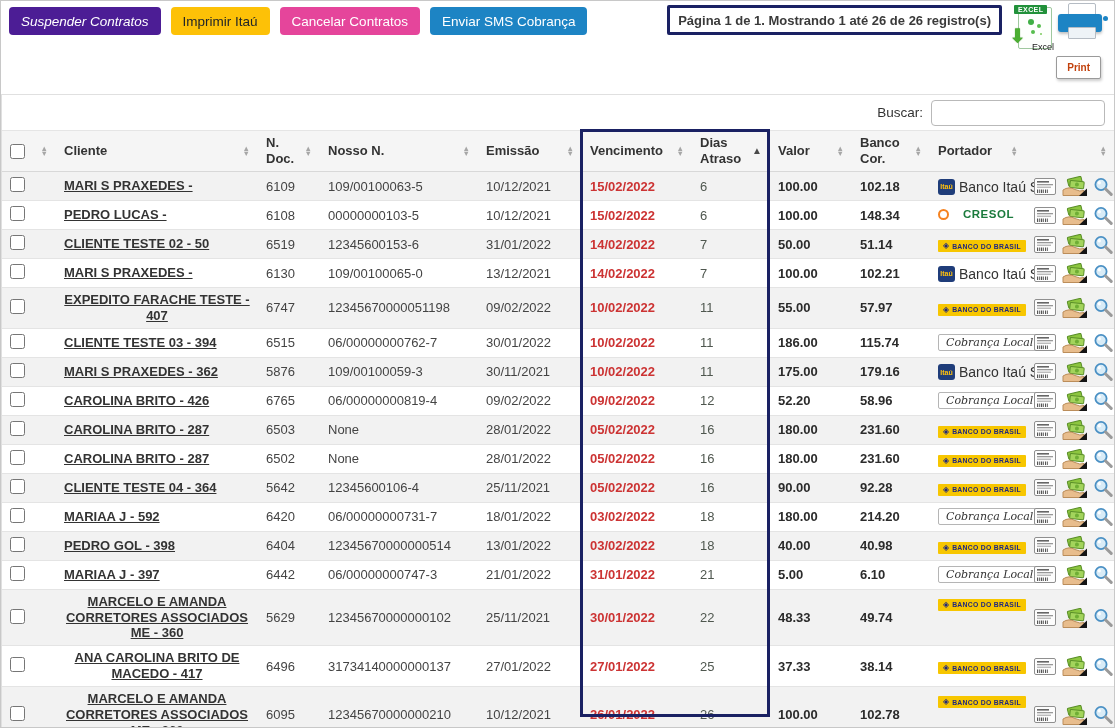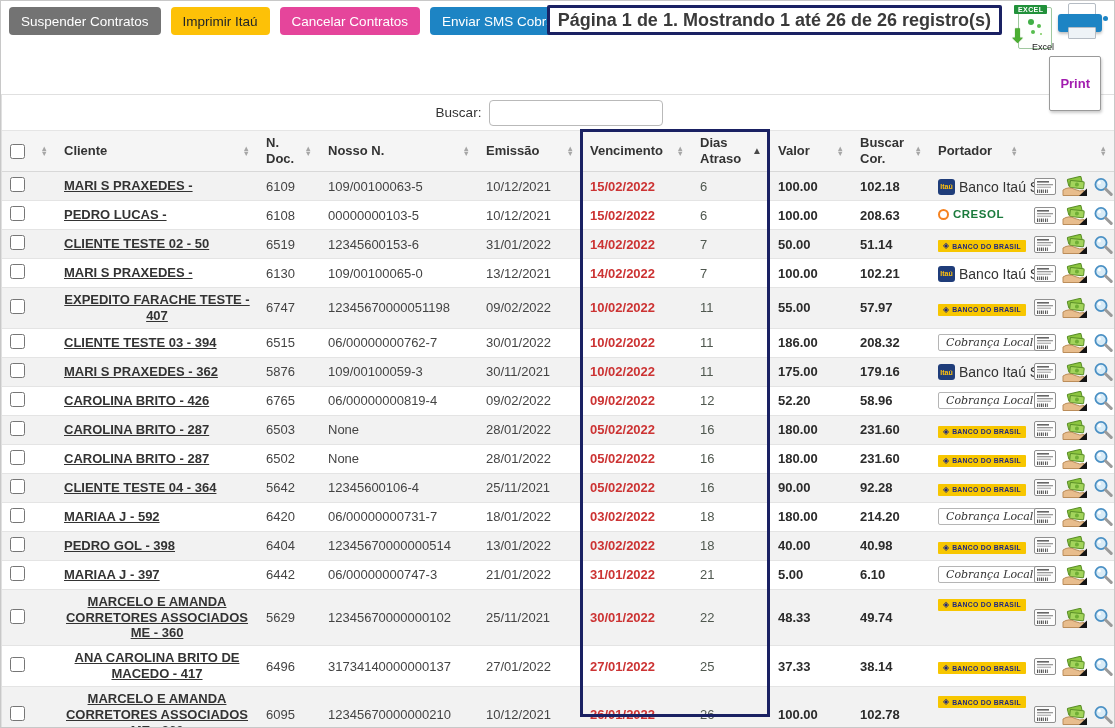--- a/index.html
+++ b/index.html
@@ -10,21 +10,21 @@
   }
   
   .toolbar{position:absolute;top:6px;left:8px;display:flex;gap:10px;z-index:2;}
   .tb-btn{
     height:28px;padding:0 12px;border:none;border-radius:4px;
     font-family:inherit;font-size:13.5px;cursor:pointer;white-space:nowrap;
   }
   .pagebox{
     position:absolute;top:4px;right:112px;height:24px;padding:0 8px;
     border:3px solid #1a2163;border-radius:2px;background:#fff;
-    display:flex;align-items:center;font-weight:bold;font-size:18px;color:#3a3a3a;
+    display:flex;align-items:center;font-weight:bold;font-size:13px;color:#3a3a3a;
     white-space:nowrap;z-index:2;
   }
   
   .excel-icon{position:absolute;top:4px;right:60px;width:48px;height:48px;cursor:pointer;z-index:2;}
   .xl-page{position:absolute;left:12px;top:2px;width:32px;height:40px;background:#fdfffd;border:1px solid #9fc89f;border-radius:2px;}
   .xl-dots{position:absolute;left:22px;top:14px;width:6px;height:6px;border-radius:50%;background:#3faf46;
            box-shadow:8px 4px 0 -1px #57bd4f, 2px 10px 0 -1px #57bd4f, 10px 12px 0 -2px #7ccb5f;}
   .xl-banner{position:absolute;left:8px;top:0;background:#21913a;color:#fff;font-size:7px;font-weight:bold;
              padding:1px 4px;border-radius:1px;letter-spacing:.4px;}
   .xl-arrow{position:absolute;left:4px;top:22px;color:#4caf32;font-size:18px;font-weight:bold;line-height:18px;
@@ -32,27 +32,27 @@
   .xl-label{position:absolute;right:0;bottom:1px;font-size:9px;color:#222;}
   
   .printer-icon{position:absolute;top:2px;right:6px;width:52px;height:46px;cursor:pointer;z-index:2;}
   .pr-paper{position:absolute;left:12px;top:0;width:26px;height:12px;background:#fff;border:1px solid #b5bcc4;border-radius:2px;}
   .pr-body{position:absolute;left:2px;top:11px;width:44px;height:18px;background:#1d84c4;border-radius:3px;
            box-shadow:0 2px 3px rgba(0,0,0,.25);}
   .pr-slot{position:absolute;left:12px;top:24px;width:26px;height:10px;background:#eef3f7;border:1px solid #b5bcc4;border-radius:1px;}
   .pr-dot{position:absolute;right:0;top:13px;width:5px;height:5px;border-radius:50%;background:#1d84c4;}
   .print-btn{
     position:absolute;top:55px;right:13px;background:#fff;border:1px solid #9a9a9a;border-radius:2px;
-    padding:19px 10px;font-family:inherit;font-size:13px;font-weight:bold;color:#a21caf;cursor:pointer;
+    padding:5px 10px;font-family:inherit;font-size:10px;font-weight:bold;color:#c2410c;cursor:pointer;
     box-shadow:1px 2px 3px rgba(0,0,0,.2);z-index:2;
   }
   
   .panel{position:absolute;top:93px;left:0;width:1115px;height:635px;box-sizing:border-box;
          border:1px solid #e0e0e0;background:#fff;}
-  .search-row{height:35px;display:flex;align-items:center;justify-content:center;gap:8px;padding-right:18px;}
+  .search-row{height:35px;display:flex;align-items:center;justify-content:flex-end;gap:8px;padding-right:10px;}
   .search-row label{font-size:13.5px;color:#333;}
   .search-row input{width:160px;height:24px;border:1px solid #b9b9b9;border-radius:4px;padding:0 6px;
                     font-family:inherit;font-size:13px;outline:none;}
   
   table{width:1113px;border-collapse:collapse;table-layout:fixed;}
   thead th{
     background:#f5f5f5;border-top:1px solid #e5e5e5;border-bottom:1px solid #d8d8d8;
     padding:4px 8px;font-size:13px;font-weight:bold;color:#333;text-align:left;height:32px;cursor:pointer;
   }
   .th-wrap{display:flex;align-items:center;justify-content:space-between;}
@@ -67,42 +67,42 @@
   input[type=checkbox]{width:15px;height:15px;margin:0;cursor:pointer;}
   .cliente-link{font-weight:bold;color:#333;text-decoration:underline;cursor:pointer;line-height:1.22;display:inline-block;text-align:center;}
   .due{color:#cc3333;font-weight:bold;}
   .dias{color:#4f574f;}
   .valor{font-weight:bold;color:#2b2b2b;}
   
   .p-itau{display:inline-flex;align-items:center;gap:4px;}
   .itau-badge{width:17px;height:16px;background:#1f3d7a;border-radius:3px;color:#ffc20e;font-size:7px;font-weight:bold;
               display:inline-flex;align-items:center;justify-content:center;flex:none;}
   .itau-label{font-size:14px;color:#333;white-space:nowrap;}
-  .p-cresol{display:inline-flex;align-items:center;gap:4px;}
+  .p-cresol{display:inline-flex;align-items:center;gap:14px;}
   .cresol-ring{width:11px;height:11px;border:2.5px solid #f58220;border-radius:50%;box-sizing:border-box;flex:none;}
   .cresol-label{font-size:11.5px;font-weight:bold;color:#1a7a3c;letter-spacing:.5px;}
   .p-bb{display:inline-flex;align-items:center;gap:3px;background:#f7c600;padding:2px 5px;border-radius:1px;}
   .bb-glyph{color:#20287d;font-size:8px;line-height:8px;}
   .bb-label{font-size:6.8px;font-weight:bold;color:#20287d;letter-spacing:.3px;white-space:nowrap;}
   .p-cobranca{display:inline-block;border:1px solid #b5b5b5;border-radius:2px;background:#fff;padding:1px 7px;
               font-family:"DejaVu Serif",serif;font-style:italic;font-size:11px;color:#333;white-space:nowrap;}
   
   .actions{display:flex;align-items:center;gap:6px;}
   .act{display:inline-flex;cursor:pointer;flex:none;}
   
   .sel-box{position:absolute;left:579px;top:128px;width:190px;height:588px;border:3px solid #1a2163;
            box-sizing:border-box;pointer-events:none;z-index:4;}
 </style>
 </head>
 <body>
 
 <div id="app">
 
   <div class="toolbar">
-      <button class="tb-btn" style="background: #737373; color: rgb(255, 255, 255);">Suspender Contratos</button>
+      <button class="tb-btn" style="background: #4c1d95; color: rgb(255, 255, 255); font-style: italic;">Suspender Contratos</button>
       <button class="tb-btn" style="background: rgb(253, 193, 7); color: rgb(33, 37, 41);">Imprimir Itaú</button>
       <button class="tb-btn" style="background: rgb(229, 69, 155); color: rgb(255, 255, 255);">Cancelar Contratos</button>
       <button class="tb-btn" style="background: rgb(29, 132, 196); color: rgb(255, 255, 255);">Enviar SMS Cobrança</button>
     </div>
 
   <div class="pagebox">
     <span>Página 1 de 1. Mostrando 1 até 26 de 26 registro(s)</span>
   </div>
 
   <div class="excel-icon" title="">
@@ -208,21 +208,21 @@
               <div class="th-wrap">
                 <span class="th-label">Valor</span>
                 <span class="sort">
                   <i>▲</i>
                   <i>▼</i>
                 </span>
               </div>
             </th>
             <th>
               <div class="th-wrap">
-                <span class="th-label">Buscar Cor.</span>
+                <span class="th-label">Banco Cor.</span>
                 <span class="sort">
                   <i>▲</i>
                   <i>▼</i>
                 </span>
               </div>
             </th>
             <th>
               <div class="th-wrap">
                 <span class="th-label">Portador</span>
                 <span class="sort">
@@ -300,21 +300,21 @@
           </tr>
           <tr class="h1">
             <td><input type="checkbox" style=""></td>
             <td><a class="cliente-link">PEDRO LUCAS -</a></td>
             <td><span>6108</span></td>
             <td><span>00000000103-5</span></td>
             <td><span>10/12/2021</span></td>
             <td><span class="due">15/02/2022</span></td>
             <td><span class="dias">6</span></td>
             <td><span class="valor">100.00</span></td>
-            <td><span class="valor">208.63</span></td>
+            <td><span class="valor">148.34</span></td>
             <td class="portador-cell"><span class="p-cresol">
                 <span class="cresol-ring"></span>
                 <span class="cresol-label">CRESOL</span>
               </span></td>
             <td>
               <div class="actions">
                 <span class="act">
                   <svg width="22" height="17" viewBox="0 0 22 17">
                     <rect x="0.5" y="0.5" width="21" height="16" rx="1.5" fill="#fdfdfd" stroke="#8f8f8f"></rect>
                     <rect x="3" y="3" width="12" height="1.6" fill="#666"></rect>
@@ -520,21 +520,21 @@
           </tr>
           <tr class="h1">
             <td><input type="checkbox" style=""></td>
             <td><a class="cliente-link">CLIENTE TESTE 03 - 394</a></td>
             <td><span>6515</span></td>
             <td><span>06/00000000762-7</span></td>
             <td><span>30/01/2022</span></td>
             <td><span class="due">10/02/2022</span></td>
             <td><span class="dias">11</span></td>
             <td><span class="valor">186.00</span></td>
-            <td><span class="valor">208.32</span></td>
+            <td><span class="valor">115.74</span></td>
             <td class="portador-cell"><span class="p-cobranca">Cobrança Local</span></td>
             <td>
               <div class="actions">
                 <span class="act">
                   <svg width="22" height="17" viewBox="0 0 22 17">
                     <rect x="0.5" y="0.5" width="21" height="16" rx="1.5" fill="#fdfdfd" stroke="#8f8f8f"></rect>
                     <rect x="3" y="3" width="12" height="1.6" fill="#666"></rect>
                     <rect x="3" y="6" width="16" height="1.3" fill="#999"></rect>
                     <rect x="3" y="8.6" width="14" height="1.3" fill="#b5b5b5"></rect>
                     <g fill="#555">

